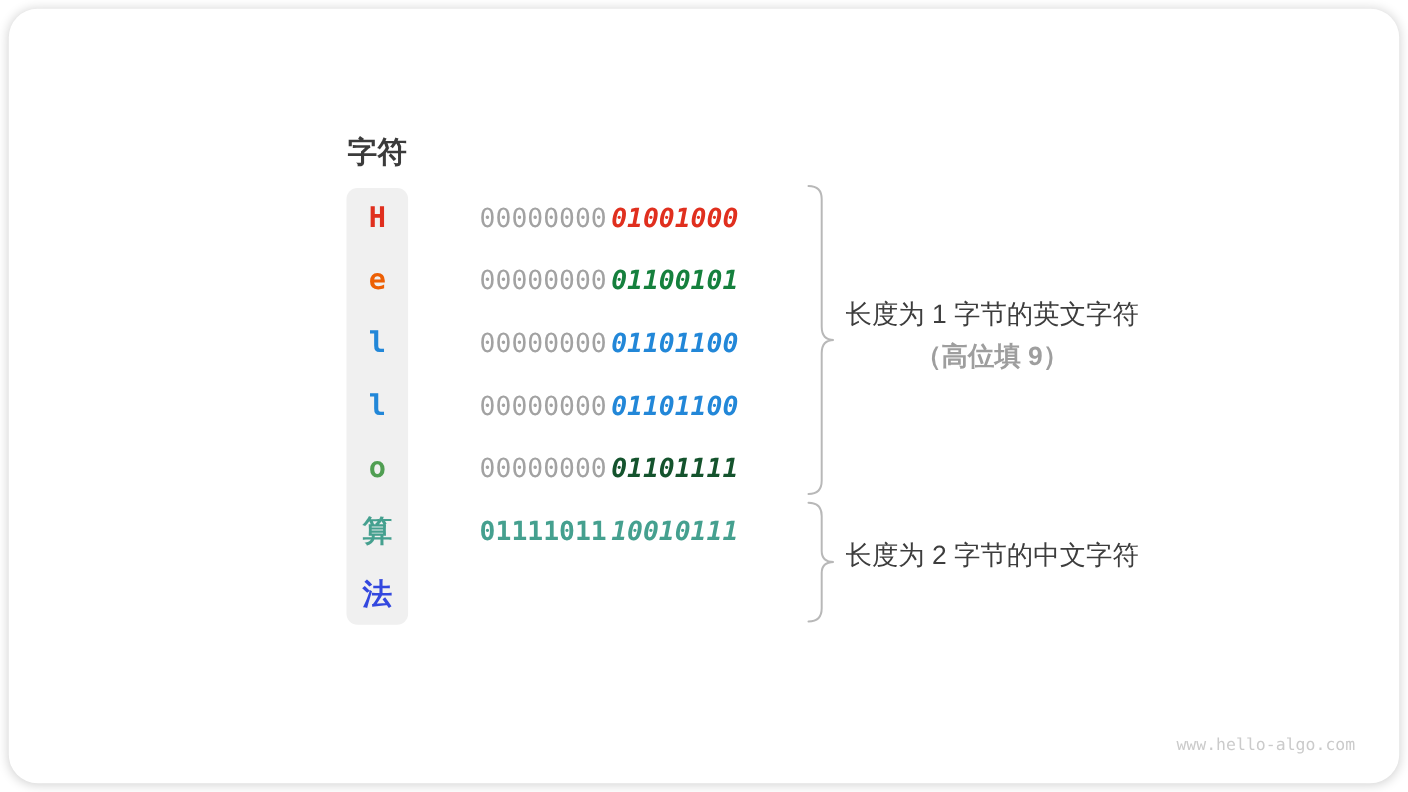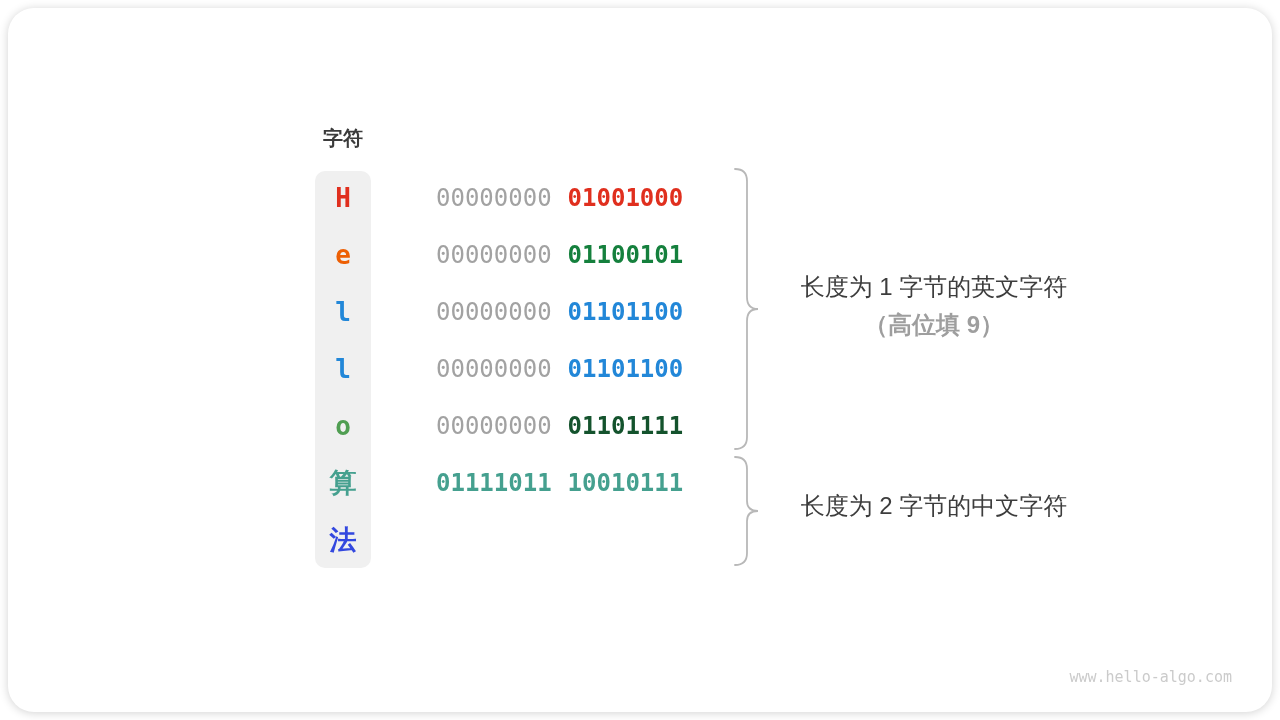--- a/index.html
+++ b/index.html
@@ -15,21 +15,21 @@
     width: 1264px; height: 704px;
     background: #ffffff;
     border-radius: 26px;
     box-shadow: 0 1px 10px rgba(0,0,0,0.18);
   }
   .hdr {
     position: absolute;
     top: 115px;
     height: 30px;
     line-height: 30px;
-    font-size: 20px;
+    font-size: 27px;
     font-weight: 700;
     color: #3B3B3B;
     text-align: center;
   }
   .hdr-char { left: 300px; width: 70px; font-family: "Liberation Sans", sans-serif; }
   .hdr-unicode { left: 420px; width: 275px; font-family: "DejaVu Sans Mono", monospace; letter-spacing: -1px; }
   .char-col-bg {
     position: absolute;
     left: 307px; top: 163px;
     width: 56px; height: 397px;
@@ -50,25 +50,25 @@
   .bytes {
     position: absolute;
     left: 428px;
     line-height: 29px;
     font-family: "DejaVu Sans Mono", monospace;
     font-size: 24px;
     white-space: nowrap;
   }
   .byte { font-weight: 700; text-align: right; }
   .byte.reg { font-weight: 400; }
-  .byte.low { margin-left: 16px; }
+  .byte.low { margin-left: 4px; font-style: italic; }
   .brace { position: absolute; overflow: visible; }
   .annot {
     position: absolute;
-    left: 766px; width: 320px;
+    left: 734px; width: 320px;
     text-align: center;
     font-size: 24px;
     font-weight: 500;
     color: #3D3D3D;
     line-height: 30px;
   }
   .annot .muted-line {
     margin-top: 8px;
     font-weight: 700;
     color: #9E9E9E;

